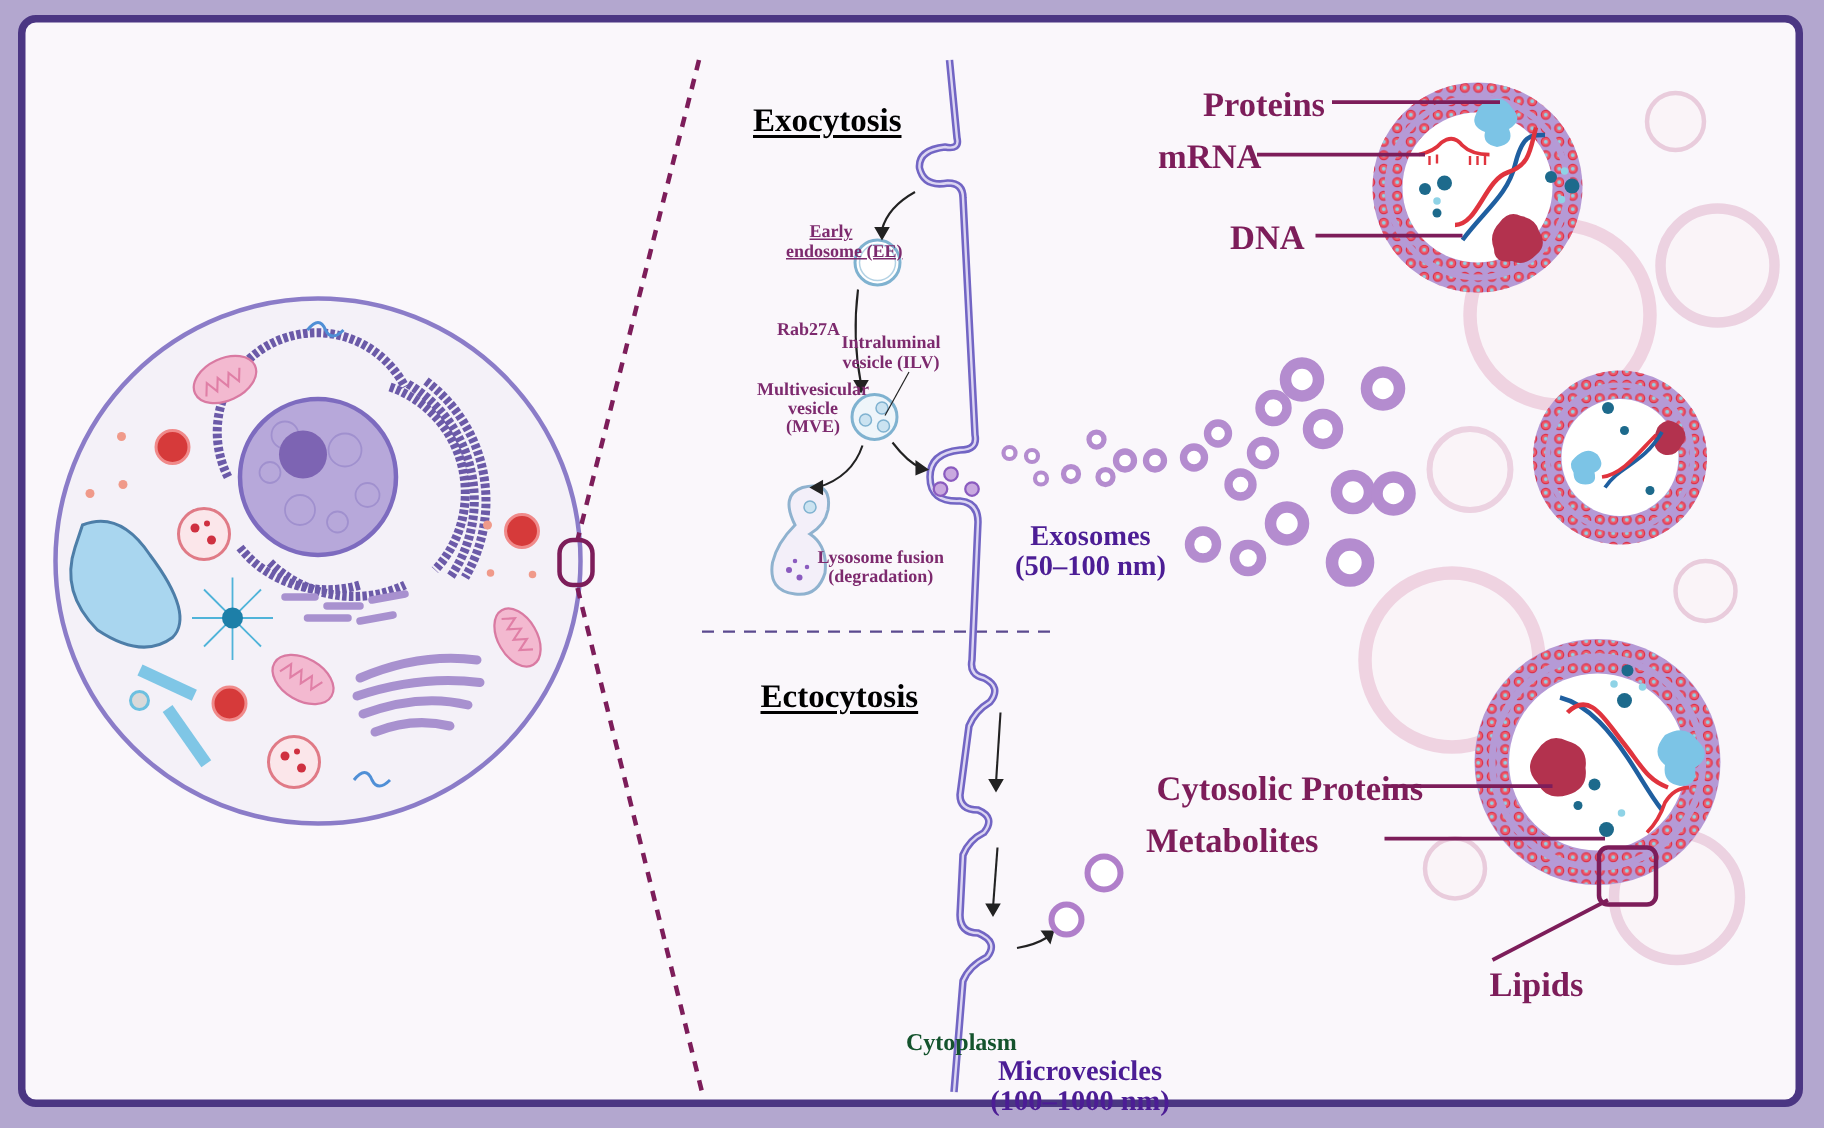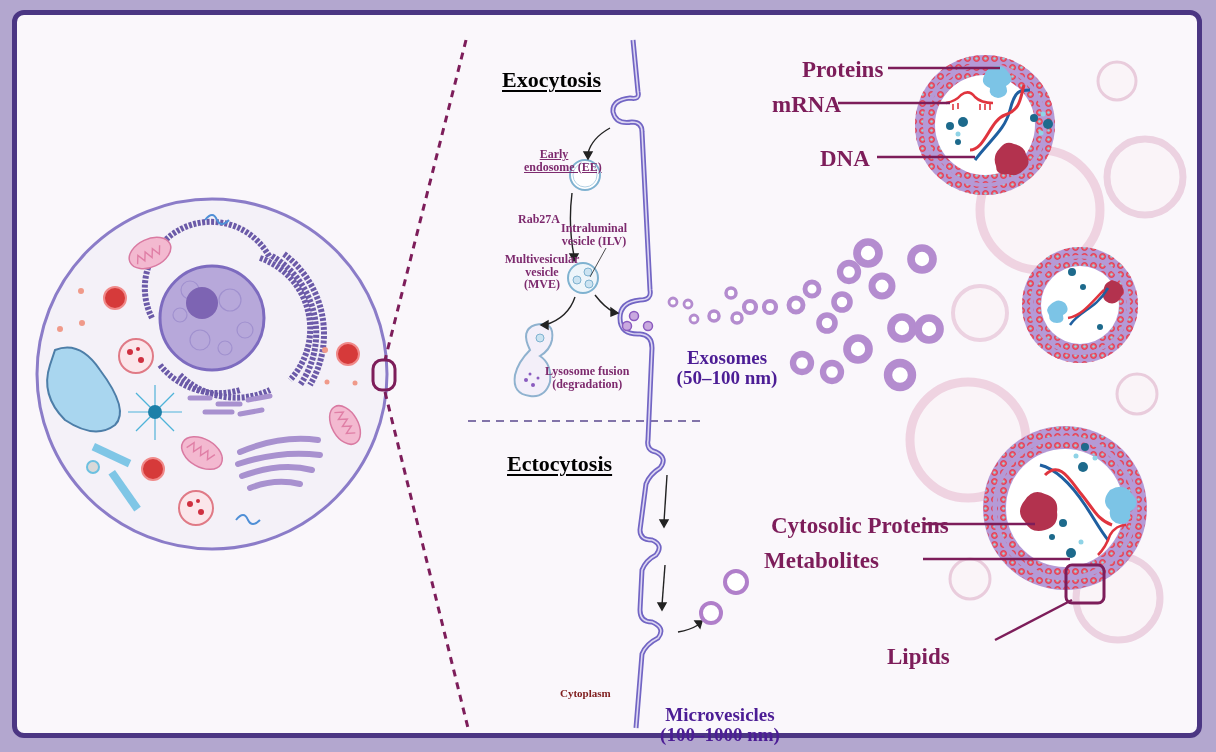--- a/index.html
+++ b/index.html
@@ -4,21 +4,21 @@
 <style>
   html, body { margin:0; padding:0; }
   body { width:1216px; height:752px; background:#b3a7cf; position:relative; overflow:hidden; font-family:"Liberation Serif", serif; }
   #frame { position:absolute; left:12px; top:10px; width:1190px; height:728px; border:5px solid #4b3683; border-radius:12px; background:#faf7fb; box-sizing:border-box; overflow:hidden; }
   svg#art { position:absolute; left:0; top:0; width:1216px; height:752px; }
   .lbl { position:absolute; font-weight:bold; white-space:nowrap; line-height:1.05; }
   .title { font-size:22px; color:#000000; text-decoration:underline; text-underline-offset:3px; }
   .small { font-size:12px; color:#7d2a6e; text-align:center; }
   .mid { font-size:19px; color:#4c1d95; text-align:center; }
   .cargo { font-size:23px; color:#7d1d5a; }
-  .cyto { font-size:11px; color:#7f1d1d; }
+  .cyto { font-size:16px; color:#14532d;margin-left:44px; }
 </style>
 </head>
 <body>
 
 <div id="frame"></div>
 
 <svg id="art" viewBox="0 0 1216 752">
   <defs>
     <pattern id="bilayer" width="9" height="9" patternUnits="userSpaceOnUse">
       <circle cx="4.5" cy="4.5" r="3" fill="#f05a6a" stroke="#d9304a" stroke-width="0.8"></circle>
@@ -352,13 +352,13 @@
   <div>Microvesicles</div>
   <div>(100–1000 nm)</div>
 </div>
 <div class="lbl cyto" style="left:560px;top:688px;">Cytoplasm</div>
 
 <div class="lbl cargo" style="left:802px;top:58px;">Proteins</div>
 <div class="lbl cargo" style="left:772px;top:93px;">mRNA</div>
 <div class="lbl cargo" style="left:820px;top:147px;">DNA</div>
 <div class="lbl cargo" style="left:747px;top:514px;margin-left:24px;">Cytosolic Proteins</div>
 <div class="lbl cargo" style="left:764px;top:549px;">Metabolites</div>
-<div class="lbl cargo" style="left:887px;top:645px;">Lipids</div>
+<div class="lbl cargo" style="left:993px;top:645px;">Lipids</div>
 
 </body></html>

